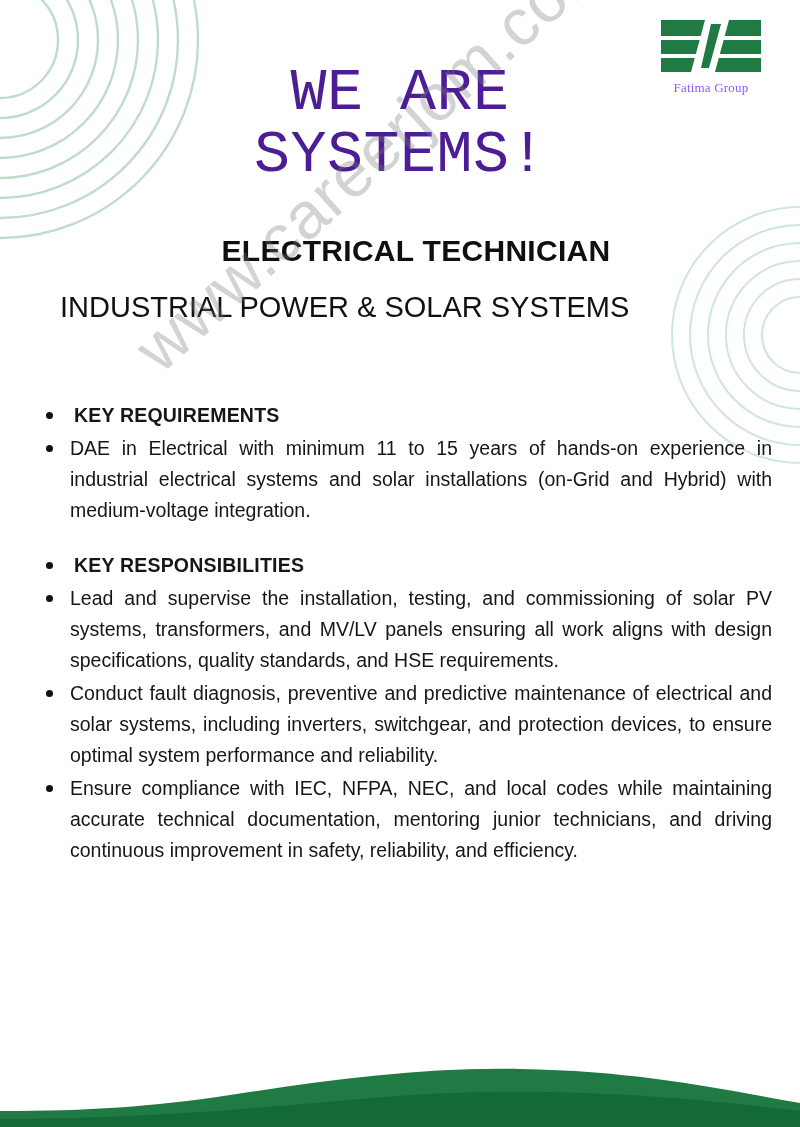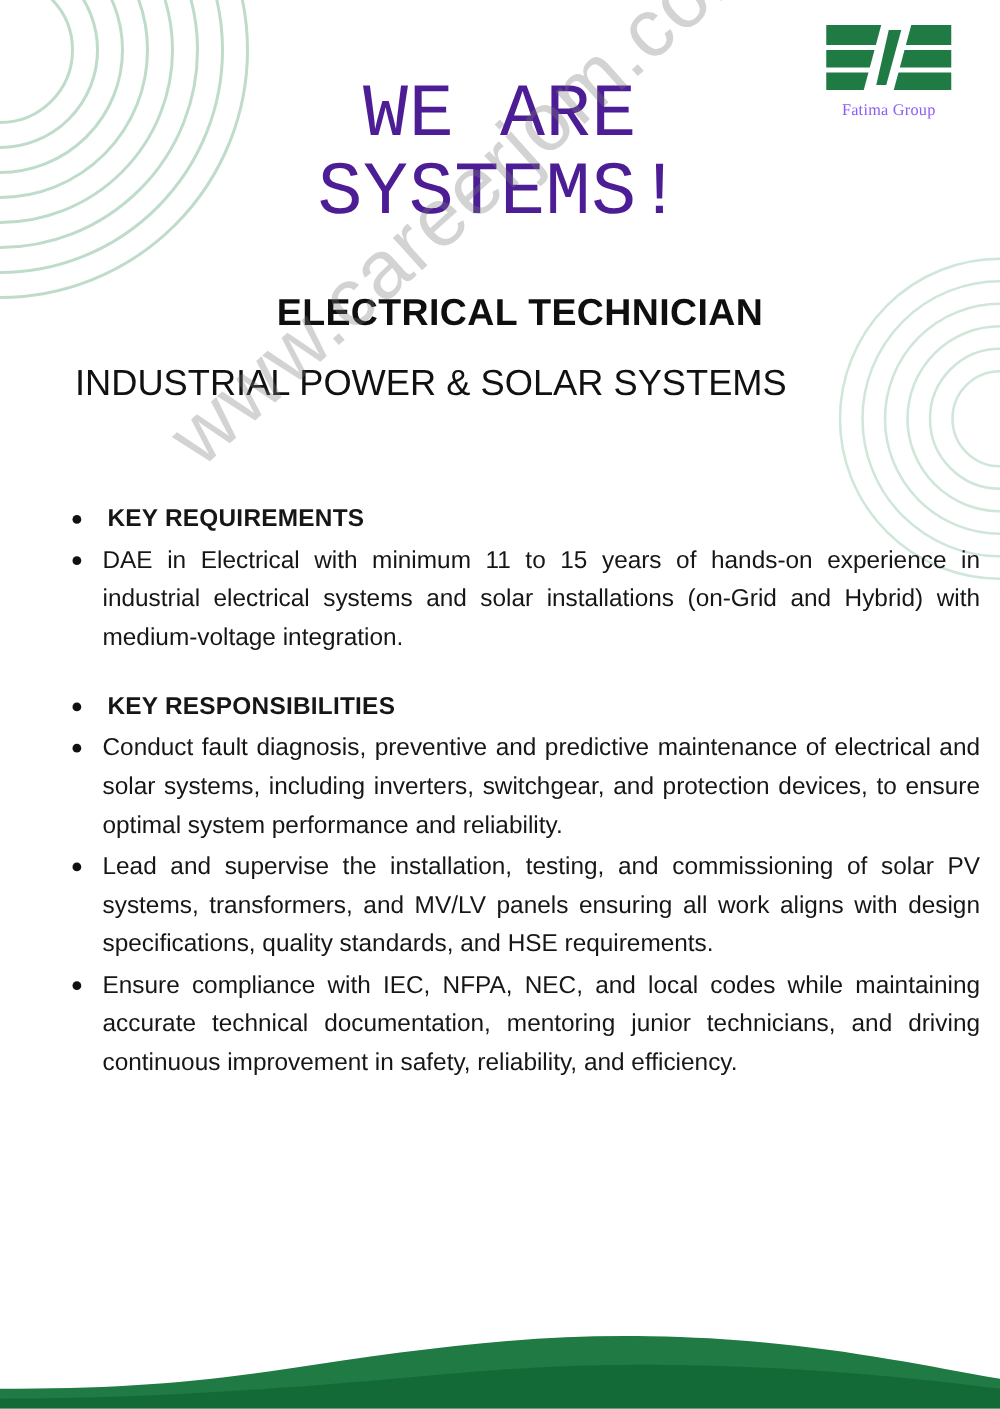--- a/index.html
+++ b/index.html
@@ -99,21 +99,21 @@
     font-size: 29px;
     line-height: 48px;
     font-weight: 400;
     color: #111111;
   }
 
   
   .content {
     position: absolute;
     top: 400px;
-    left: 44px;
+    left: 32px;
     width: 740px;
   }
   ul.bullets {
     list-style: none;
     margin: 0;
     padding: 0;
   }
   ul.bullets > li {
     position: relative;
     padding-left: 38px;
@@ -228,22 +228,22 @@
       </li>
       <li>DAE in Electrical with minimum 11 to 15 years of hands-on experience in industrial electrical systems and solar installations (on-Grid and Hybrid) with medium-voltage integration.</li>
     </ul>
 
     <div class="gap"></div>
 
     <ul class="bullets">
       <li class="heading">
         <span class="htext">KEY RESPONSIBILITIES</span>
       </li>
+      <li>Lead and supervise the installation, testing, and commissioning of solar PV systems, transformers, and MV/LV panels ensuring all work aligns with design specifications, quality standards, and HSE requirements.</li>
       <li>Conduct fault diagnosis, preventive and predictive maintenance of electrical and solar systems, including inverters, switchgear, and protection devices, to ensure optimal system performance and reliability.</li>
-      <li>Lead and supervise the installation, testing, and commissioning of solar PV systems, transformers, and MV/LV panels ensuring all work aligns with design specifications, quality standards, and HSE requirements.</li>
       <li>Ensure compliance with IEC, NFPA, NEC, and local codes while maintaining accurate technical documentation, mentoring junior technicians, and driving continuous improvement in safety, reliability, and efficiency.</li>
     </ul>
   </div>
 
   <div class="watermark">www.careerjom.com</div>
 
   <svg class="wave" viewBox="0 0 800 120" preserveAspectRatio="none">
     <path d="M0,120 L0,104 C90,104 150,100 230,88 C330,73 420,60 520,62 C640,64 720,82 800,96 L800,120 Z" fill="#1f7a43"></path>
     <path d="M0,120 L0,112 C120,112 230,104 360,92 C500,79 640,84 800,104 L800,120 Z" fill="#146a37"></path>
   </svg>

